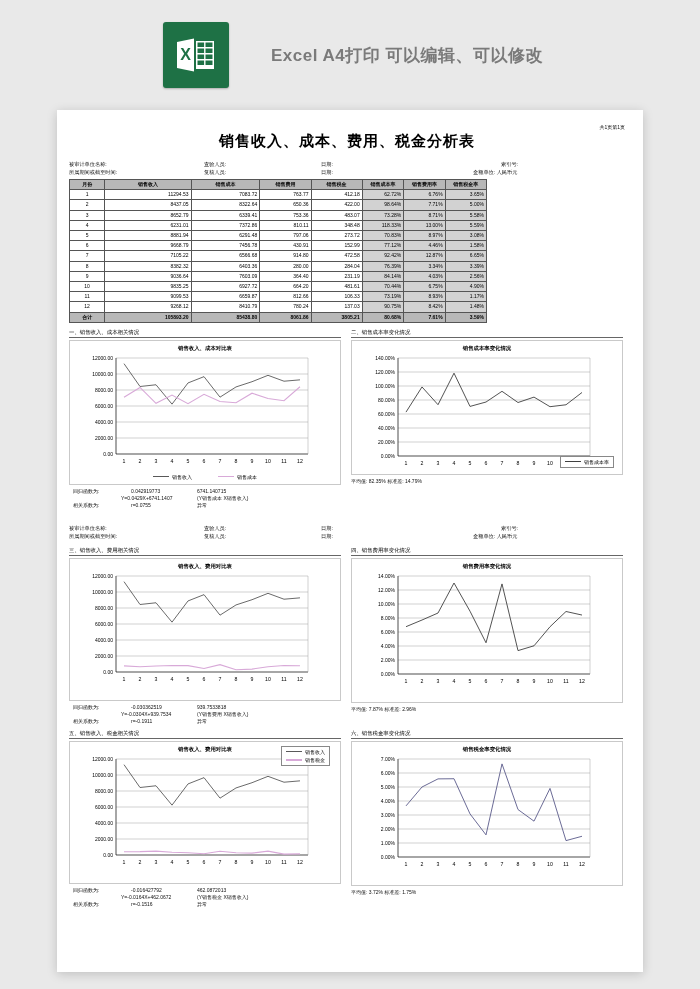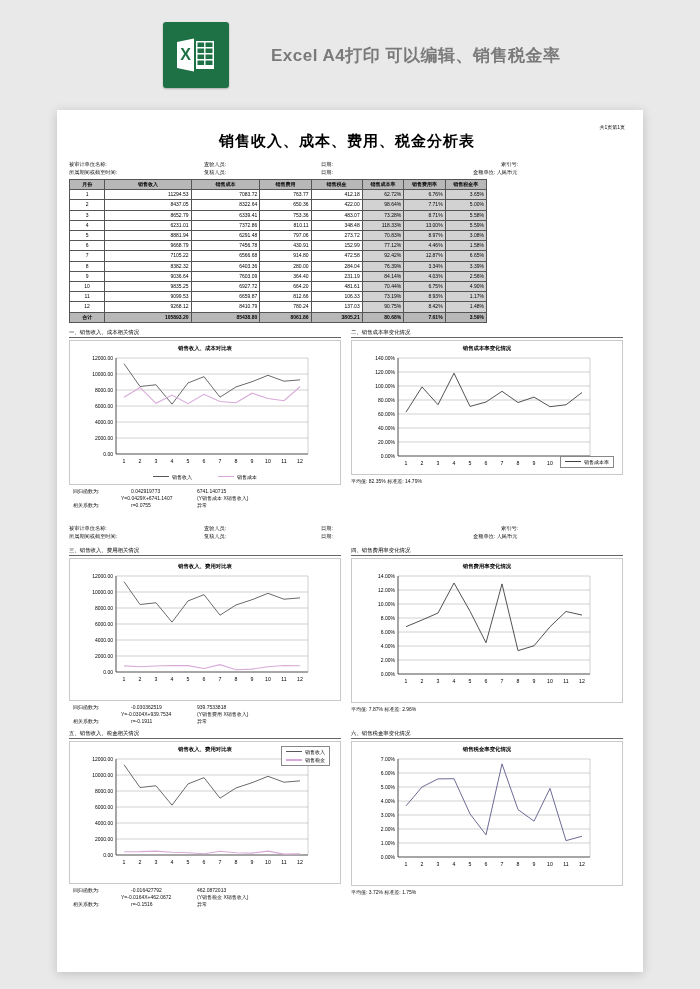--- a/index.html
+++ b/index.html
@@ -89,21 +89,21 @@
           <rect x="31.5" y="9.5" width="7" height="4.5"></rect>
         <rect x="23.5" y="15.5" width="6.6" height="4.5"></rect>
           <rect x="31.5" y="15.5" width="7" height="4.5"></rect>
         <rect x="23.5" y="21.5" width="6.6" height="4.5"></rect>
           <rect x="31.5" y="21.5" width="7" height="4.5"></rect>
         <rect x="23.5" y="27.5" width="6.6" height="4.5"></rect>
           <rect x="31.5" y="27.5" width="7" height="4.5"></rect>
       </g>
     </svg>
   </div>
-  <div class="banner-text">Excel A4打印 可以编辑、销售税金率</div>
+  <div class="banner-text">Excel A4打印 可以编辑、可以修改</div>
 </div>
 
 <div class="sheet">
 
   <div class="page-no">共1页第1页</div>
   <div class="doc-title">销售收入、成本、费用、税金分析表</div>
 
   <div class="meta">
     <span class="c m1 r1">被审计单位名称:</span>
     <span class="c m1 r2">所属期间或截至时间:</span>

